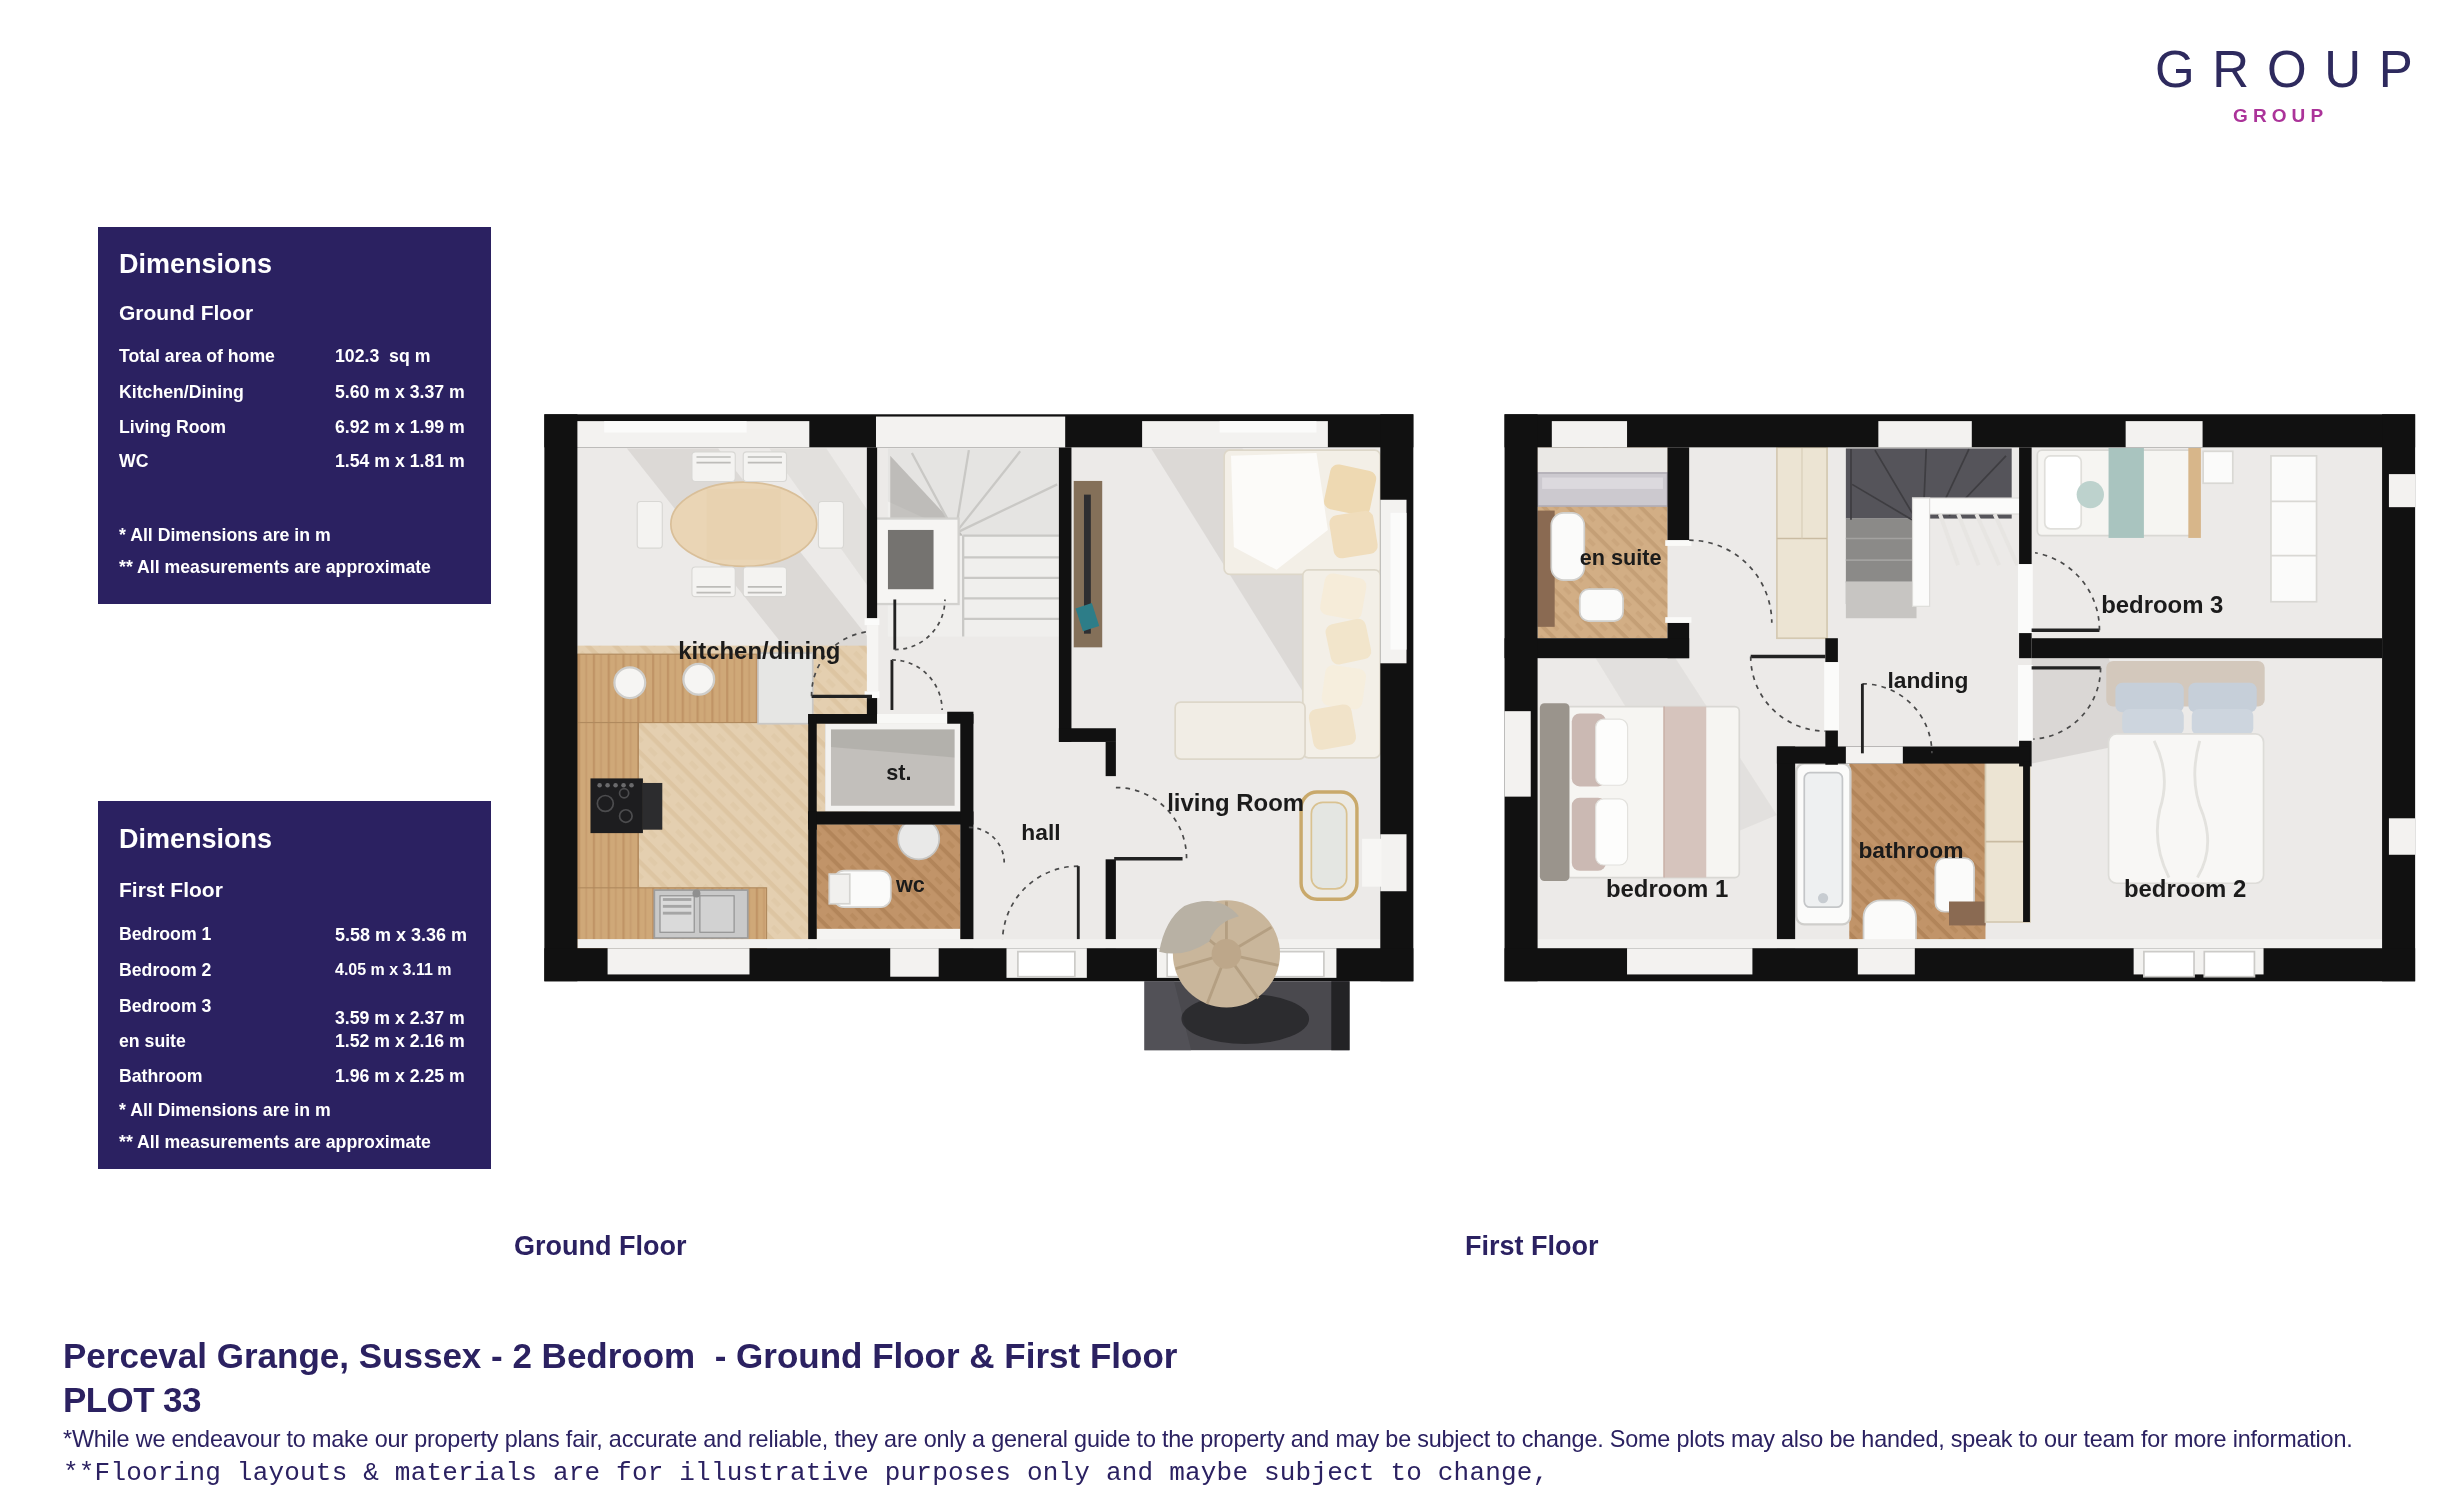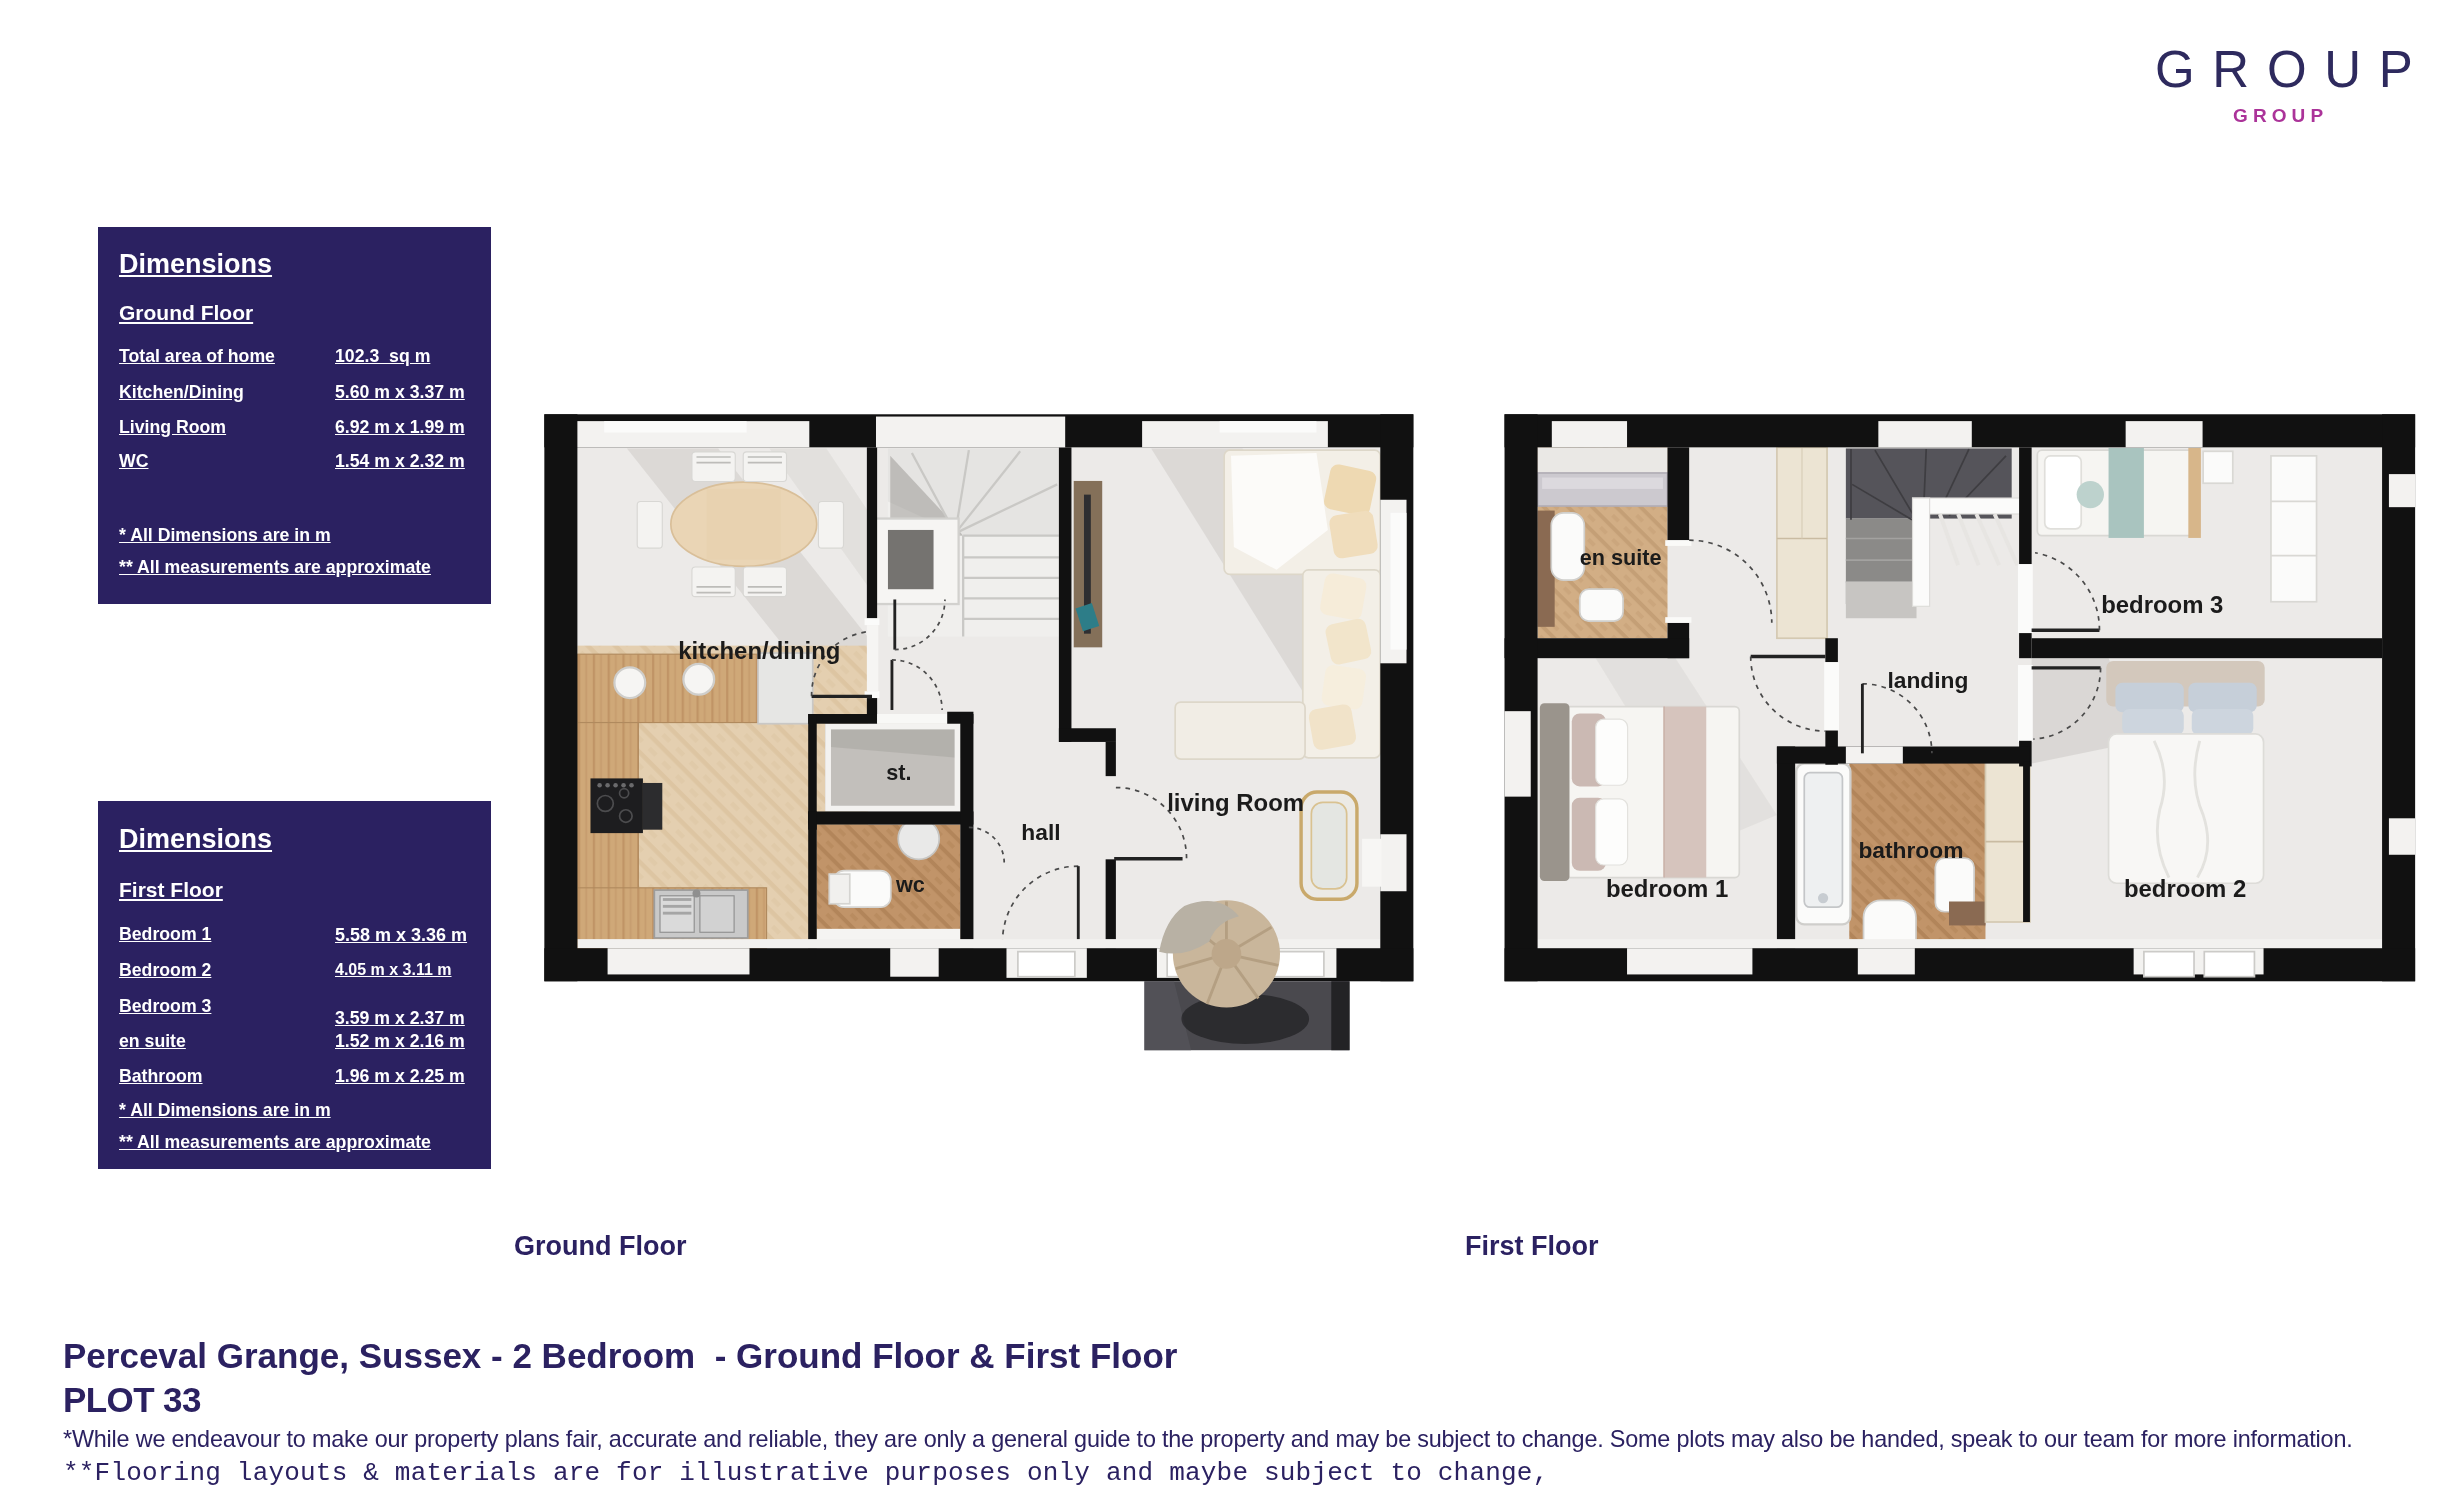--- a/index.html
+++ b/index.html
@@ -1,19 +1,19 @@
 <!DOCTYPE html>
 <html style="font-size:9px"><head>
 <meta charset="utf-8">
 <style>
   html,body{margin:0;padding:0;background:#ffffff;}
   body{width:2462px;height:1489px;position:relative;font-family:"Liberation Sans",sans-serif;}
   .abs{position:absolute;line-height:1;white-space:nowrap;}
   .navy{color:#2b2161;}
-  .boxtxt{color:#ffffff;font-weight:bold;text-decoration:underline;}
+  .boxtxt{color:#ffffff;font-weight:bold;}
 </style>
 </head>
 <body>
 
 <div class="abs navy" style="left:2155px;top:44px;font-size:51px;font-weight:400;letter-spacing:17.7px;color:#2e2a5e;">GROUP</div>
 
 <div class="abs" style="left:2233px;top:106px;font-size:19px;font-weight:bold;letter-spacing:5.1px;color:#ab3399;text-align:right;">GROUP</div>
 
 <div class="abs" style="left:98px;top:227px;width:393px;height:377px;background:#2b2161;"></div>
 
@@ -24,21 +24,21 @@
 <div class="abs boxtxt" style="left:119px;top:348px;font-size:17.7px;">Total area of home</div>
 <div class="abs boxtxt" style="left:335px;top:348px;font-size:17.7px;">102.3&nbsp; sq m</div>
 
 <div class="abs boxtxt" style="left:119px;top:384px;font-size:17.7px;">Kitchen/Dining</div>
 <div class="abs boxtxt" style="left:335px;top:384px;font-size:17.7px;">5.60 m x 3.37 m</div>
 
 <div class="abs boxtxt" style="left:119px;top:419px;font-size:17.7px;">Living Room</div>
 <div class="abs boxtxt" style="left:335px;top:419px;font-size:17.7px;">6.92 m x 1.99 m</div>
 
 <div class="abs boxtxt" style="left:119px;top:453px;font-size:17.7px;">WC</div>
-<div class="abs boxtxt" style="left:335px;top:453px;font-size:17.7px;">1.54 m x 2.32 m</div>
+<div class="abs boxtxt" style="left:335px;top:453px;font-size:17.7px;">1.54 m x 1.81 m</div>
 
 <div class="abs boxtxt" style="left:119px;top:527px;font-size:17.7px;">* All Dimensions are in m</div>
 
 <div class="abs boxtxt" style="left:119px;top:559px;font-size:17.7px;">** All measurements are approximate</div>
 
 <div class="abs" style="left:98px;top:801px;width:393px;height:368px;background:#2b2161;"></div>
 
 <div class="abs boxtxt" style="left:119px;top:826px;font-size:27px;">Dimensions</div>
 
 <div class="abs boxtxt" style="left:119px;top:879px;font-size:21px;">First Floor</div>

